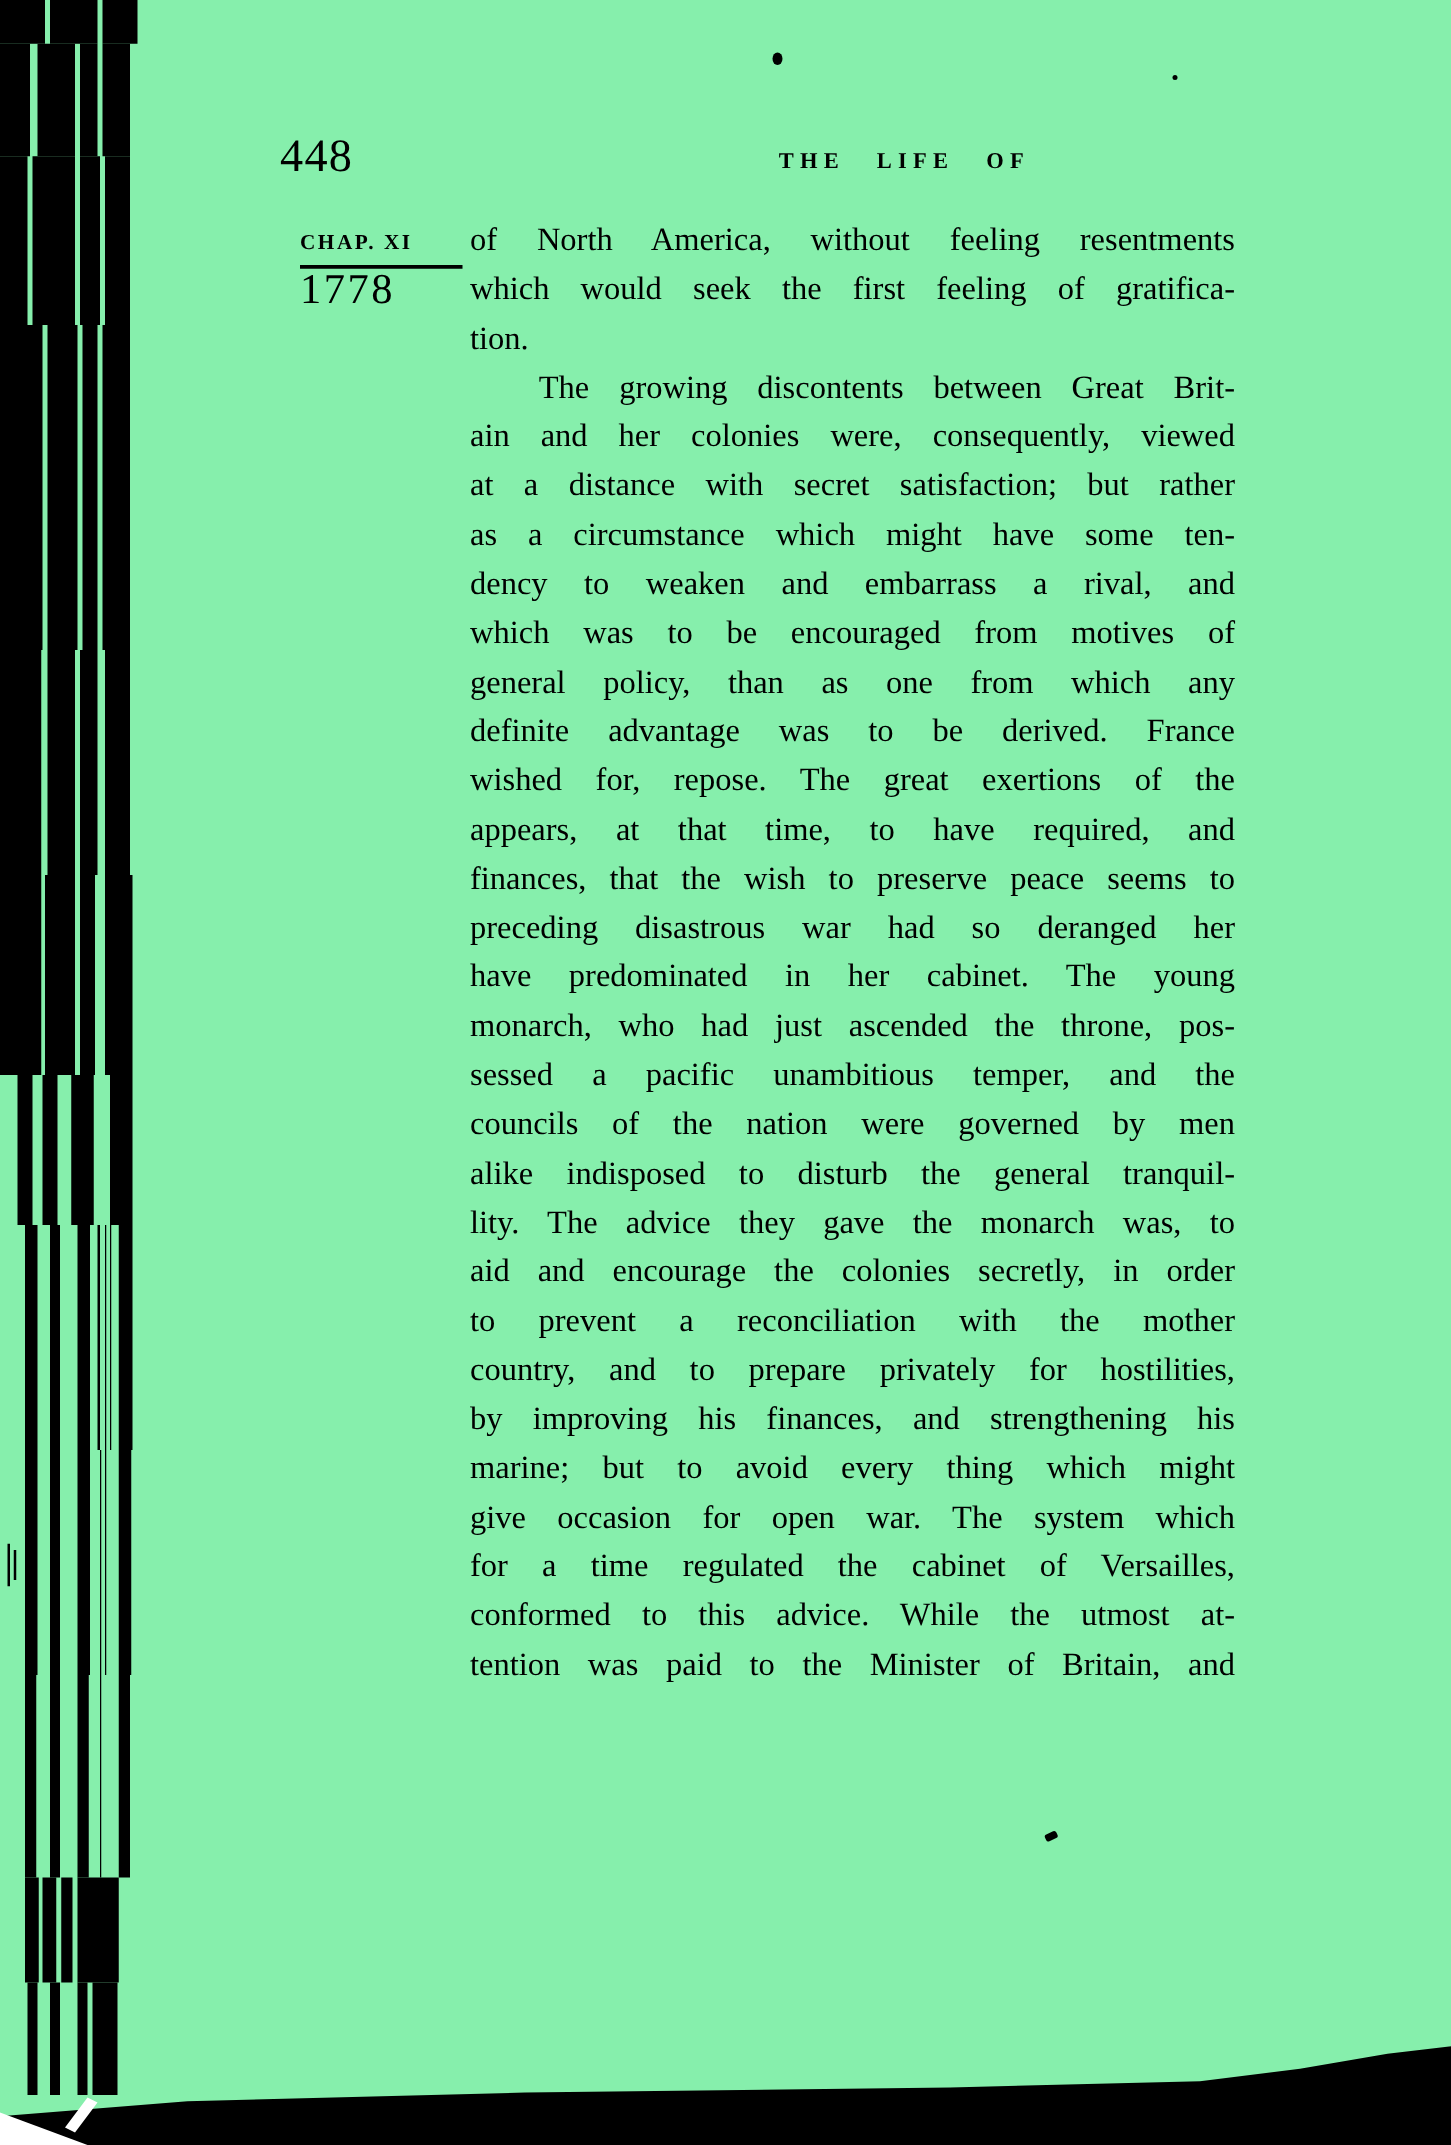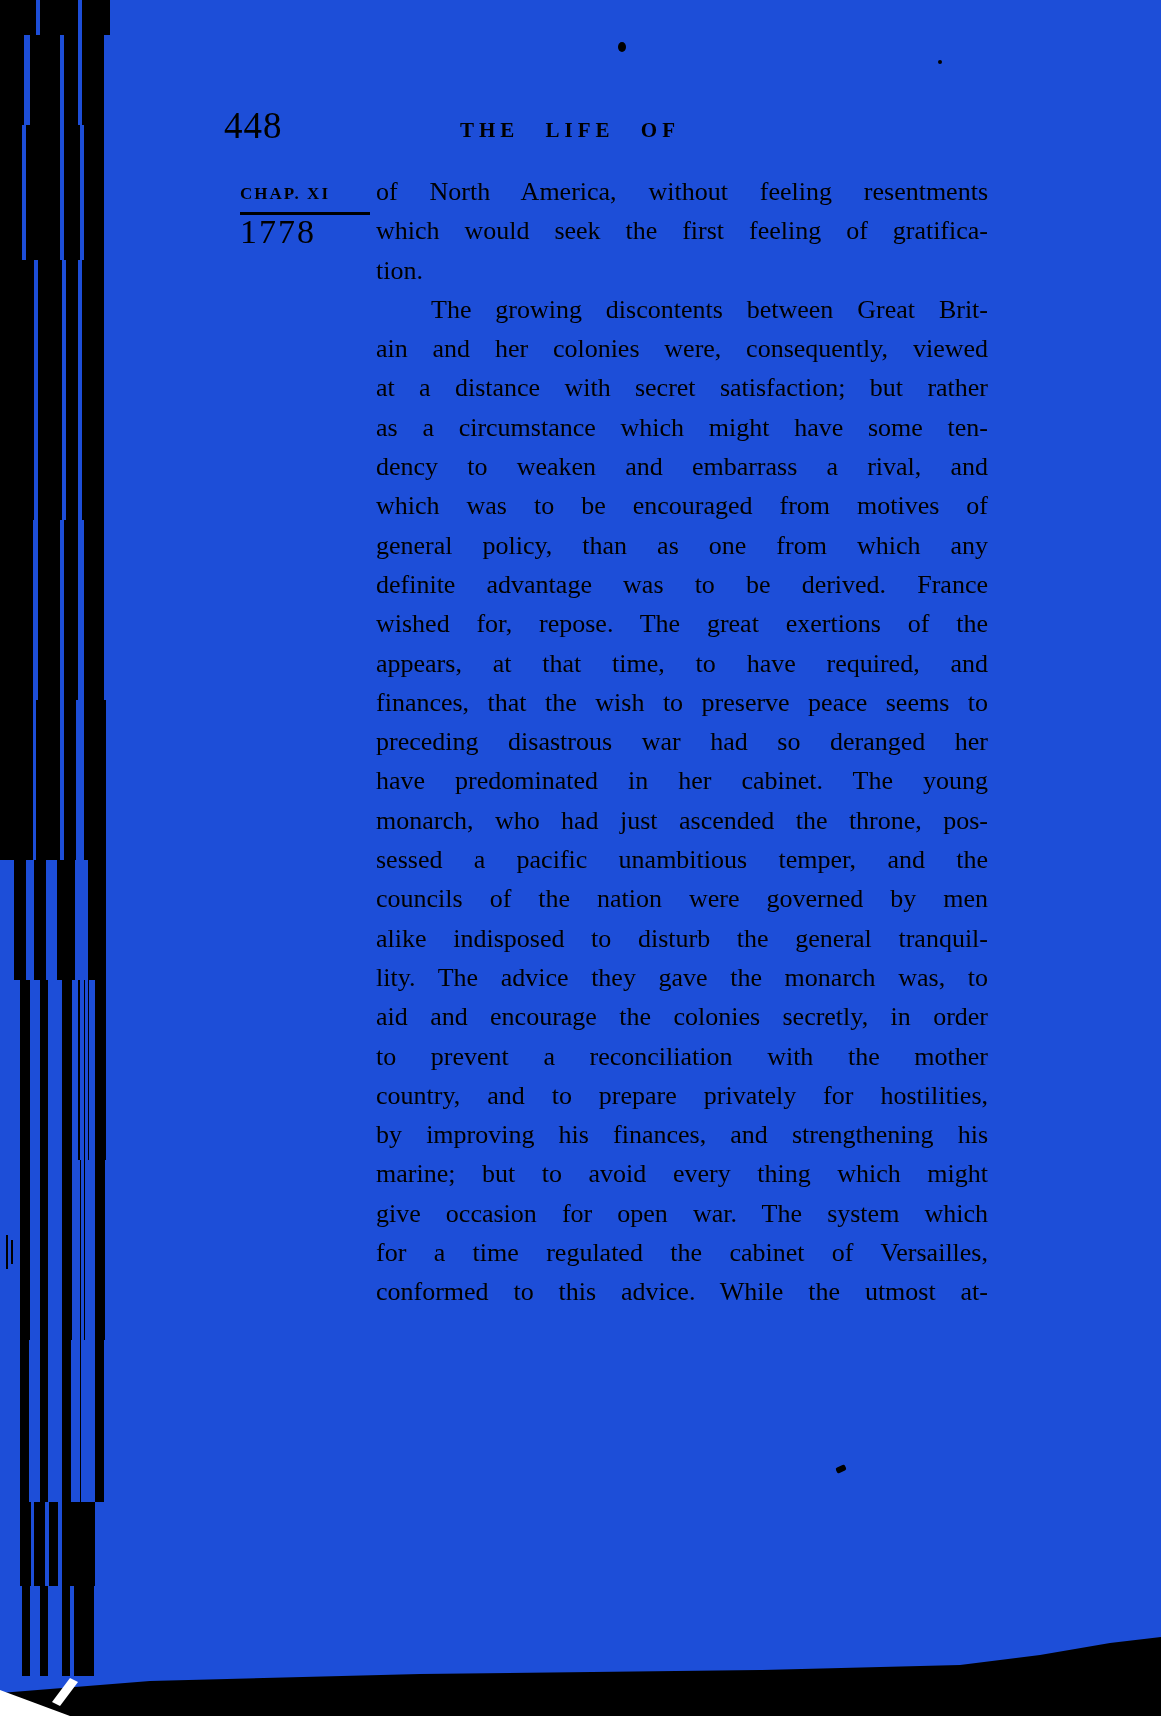--- a/index.html
+++ b/index.html
@@ -1,20 +1,20 @@
 <!DOCTYPE html>
 <html><head>
 <meta charset="utf-8">
 <style>
   html, body { margin: 0; padding: 0; background: #ffffff; }
   .page {
     position: relative;
     width: 1161px;
     height: 1716px;
-    background: #1d4ed8;
+    background: #86efac;
     overflow: hidden;
     font-family: "Liberation Serif", serif;
     color: #000000;
   }
   
   .artifact-svg {
     position: absolute;
     left: 0; top: 0;
     width: 1161px; height: 1716px;
     pointer-events: none;
@@ -23,21 +23,21 @@
   .speck.dot-top      { left: 618px; top: 42px;  width: 8px;  height: 10px; }
   .speck.dot-right    { left: 938px; top: 60px;  width: 4px;  height: 4px; }
   .speck.dot-bottom   { left: 836px; top: 1466px; width: 10px; height: 6px; transform: rotate(-25deg); border-radius: 2px; }
   
   .page-number {
     position: absolute; left: 224px; top: 106px;
     font-size: 37px; line-height: 40px; letter-spacing: 1px;
   }
   .running-title {
     position: absolute; left: 460px; top: 118px; width: 364px;
-    text-align: left; font-size: 21px; font-weight: 700;
+    text-align: right; font-size: 18px; font-weight: 700;
     letter-spacing: 5px; word-spacing: 16px;
   }
   
   .margin-note {
     position: absolute; left: 240px; top: 184px; width: 130px;
   }
   .margin-chapter {
     font-size: 17px; font-weight: 700; letter-spacing: 2px; line-height: 20px;
   }
   .margin-rule {
@@ -165,15 +165,16 @@
       <div class="line">alike indisposed to disturb the general tranquil-</div>
       <div class="line">lity.  The advice they gave the monarch was, to</div>
       <div class="line">aid and encourage the colonies secretly, in order</div>
       <div class="line">to prevent a reconciliation with the mother</div>
       <div class="line">country, and to prepare privately for hostilities,</div>
       <div class="line">by improving his finances, and strengthening his</div>
       <div class="line">marine; but to avoid every thing which might</div>
       <div class="line">give occasion for open war.  The system which</div>
       <div class="line">for a time regulated the cabinet of Versailles,</div>
       <div class="line">conformed to this advice.  While the utmost at-</div>
+      <div class="line">tention was paid to the Minister of Britain, and</div>
     </div>
 
 </div>
 
 </body></html>

